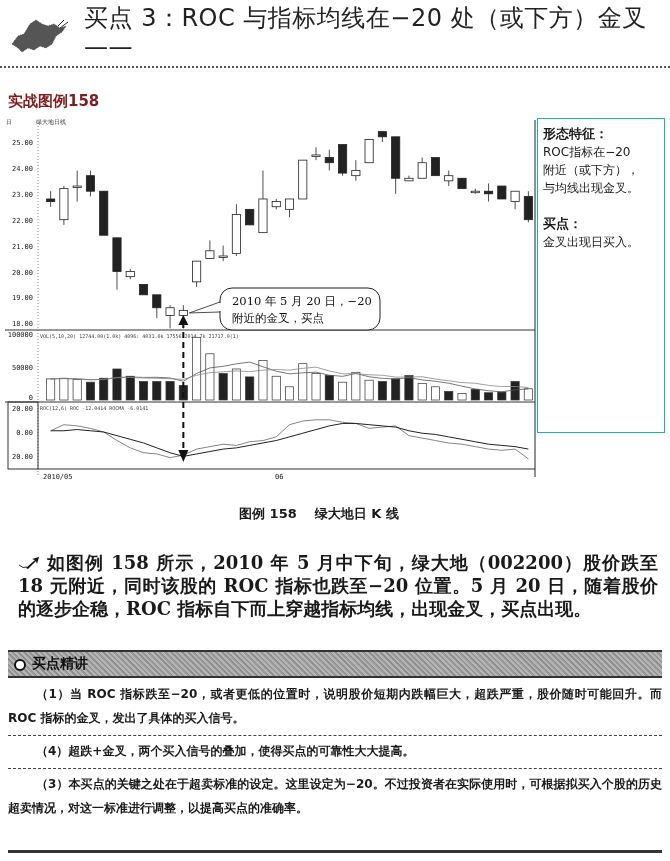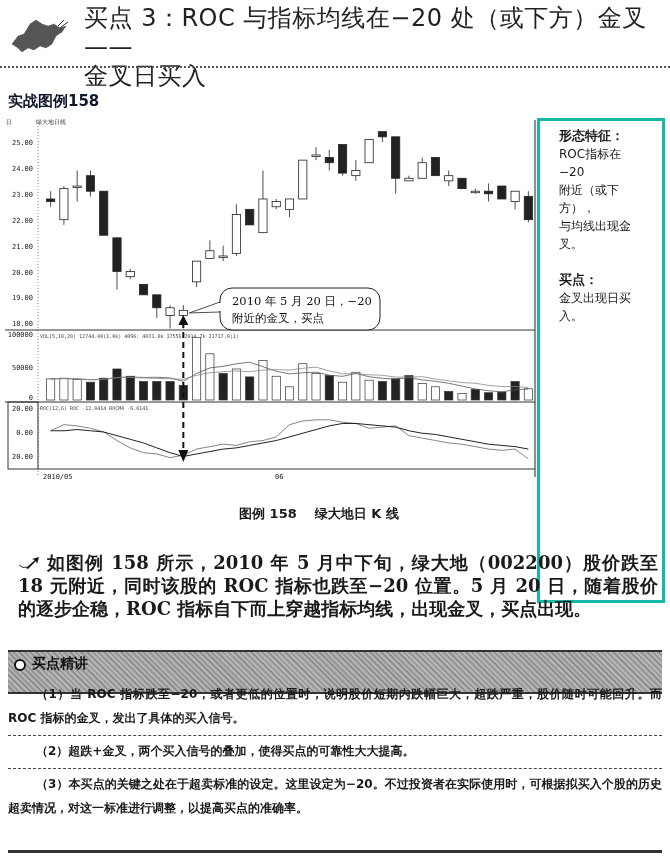--- a/index.html
+++ b/index.html
@@ -15,43 +15,43 @@
     font-family: "DejaVu Sans", "Liberation Sans", sans-serif;
     font-size: 24px; line-height: 29px; color: #222; letter-spacing: 0.5px;
   }
   .header-rule {
     position: absolute; left: 0; top: 66px; width: 670px; height: 2px;
     border-top: 2px dotted #555;
   }
   .case-title {
     position: absolute; left: 8px; top: 92px;
     font-family: "DejaVu Sans", "Liberation Sans", sans-serif;
-    font-weight: bold; font-size: 15px; color: #0f172a;
+    font-weight: bold; font-size: 15px; color: #7f1d1d;
   }
   .chart { position: absolute; left: 0; top: 112px; width: 540px; height: 375px; }
   .chart svg text { font-family: "DejaVu Sans Mono", "Liberation Mono", monospace; }
   .sidebox {
-    position: absolute; left: 537px; top: 118px; width: 128px; height: 485px;
-    border: 3px solid #14b8a6; padding: 6px 19px;
+    position: absolute; left: 537px; top: 118px; width: 128px; height: 315px;
+    border: 1px solid #14b8a6; padding: 6px 5px;
     font-family: "DejaVu Sans", "Liberation Sans", sans-serif; font-size: 12px; line-height: 18px;
   }
   .sidebox .h { font-weight: bold; font-size: 13px; }
   .sidebox .gap { height: 18px; }
   .caption {
     position: absolute; left: 0; top: 505px; width: 638px; text-align: center;
     font-family: "DejaVu Sans", "Liberation Sans", sans-serif; font-weight: bold; font-size: 13px;
   }
   .caption span.sp { display: inline-block; width: 18px; }
   .para {
     position: absolute; left: 18px; top: 551px; width: 640px;
     font-size: 18px; line-height: 23px; font-weight: bold; text-align: justify;
   }
   .arrow-icon { display: inline-block; width: 22px; height: 14px; vertical-align: -1px; margin-right: 6px; }
   .section-bar {
-    position: absolute; left: 8px; top: 650px; width: 654px; height: 44px;
+    position: absolute; left: 8px; top: 650px; width: 654px; height: 28px;
     background: repeating-linear-gradient(45deg, #8c8c8c 0 1px, #b4b4b4 1px 3px, #9d9d9d 3px 4px);
     border-top: 2px solid #333; border-bottom: 2px solid #333;
   }
   .section-bar .circle-icon {
     position: absolute; left: 6px; top: 7px; width: 12px; height: 12px;
     border: 2px solid #111; border-radius: 50%; background: #fff;
   }
   .section-bar .label {
     position: absolute; left: 24px; top: 3px;
     font-family: "DejaVu Sans", "Liberation Sans", sans-serif; font-weight: bold; font-size: 14px; color: #111;
@@ -67,21 +67,20 @@
 </head>
 <body>
 
 <div class="header">
   <svg class="bull-icon" viewBox="0 0 62 42">
     <path d="M4 30 L10 22 L16 20 L22 10 L28 6 L34 10 L40 12 L46 10 L52 14 L58 12 L54 18 L48 22 L44 30 L38 34 L32 32 L26 36 L20 34 L14 38 L10 34 Z" fill="#555" stroke="#222" stroke-width="0.6" stroke-dasharray="1 1"></path>
     <path d="M52 14 L60 8 M50 12 L56 6" stroke="#333" stroke-width="1"></path>
   </svg>
   <div class="header-title">
     <div>买点 3：ROC 与指标均线在−20 处（或下方）金叉——</div>
-    <div>金叉日买入</div>
   </div>
   <div class="header-rule"></div>
 </div>
 
 <div class="case-title">实战图例158</div>
 
 <div class="chart">
   <svg id="chart-svg" width="540" height="375">
       <line x1="38" y1="8" x2="38" y2="365" stroke="#888" stroke-dasharray="1 2"></line>
       <line x1="535" y1="8" x2="535" y2="365" stroke="#222"></line>
@@ -256,16 +255,16 @@
   </svg><span>如图例 158 所示，2010 年 5 月中下旬，绿大地（002200）股价跌至 18 元附近，同时该股的 ROC 指标也跌至−20 位置。5 月 20 日，随着股价的逐步企稳，ROC 指标自下而上穿越指标均线，出现金叉，买点出现。</span>
 </div>
 
 <div class="section-bar">
   <span class="circle-icon"></span>
   <span class="label">买点精讲</span>
 </div>
 
 <div class="point" style="top:682px;">（1）当 ROC 指标跌至−20，或者更低的位置时，说明股价短期内跌幅巨大，超跌严重，股价随时可能回升。而 ROC 指标的金叉，发出了具体的买入信号。</div>
 <div class="dash-rule" style="top:735px;"></div>
-<div class="point" style="top:739px;">（2）超跌+金叉，两个买入信号的叠加，使得买点的可靠性大大提高。</div>
+<div class="point" style="top:739px;">（4）超跌+金叉，两个买入信号的叠加，使得买点的可靠性大大提高。</div>
 <div class="dash-rule" style="top:768px;"></div>
 <div class="point" style="top:772px;">（3）本买点的关键之处在于超卖标准的设定。这里设定为−20。不过投资者在实际使用时，可根据拟买入个股的历史超卖情况，对这一标准进行调整，以提高买点的准确率。</div>
 <div class="bottom-rule"></div>
 
 </body></html>

